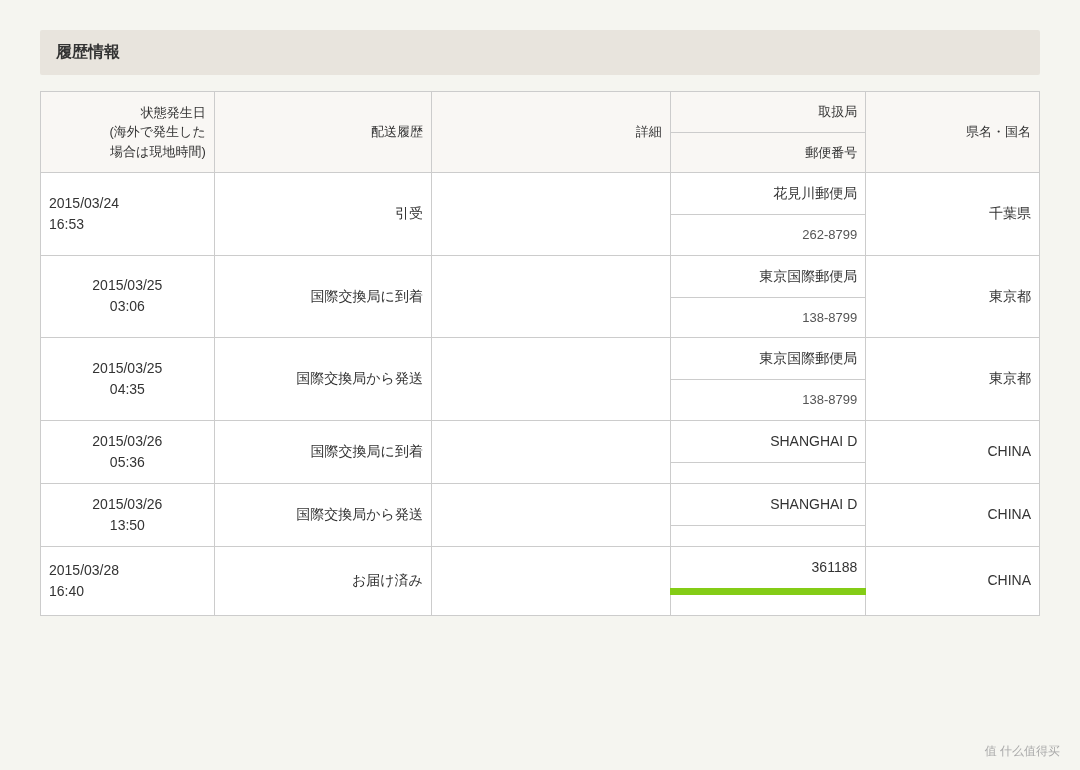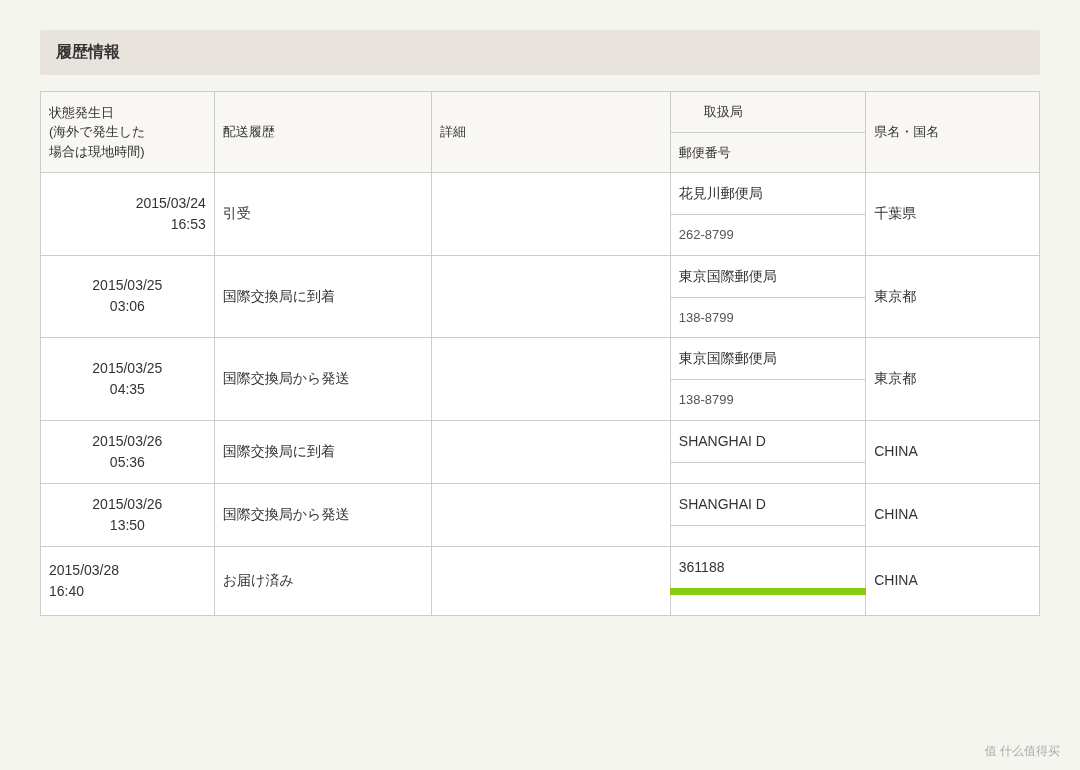--- a/index.html
+++ b/index.html
@@ -41,21 +41,21 @@
     }
 
     table {
       width: 100%;
       border-collapse: collapse;
       background: #fff;
     }
 
     th, td {
       border: 1px solid #ccc;
-      text-align: left;
+      text-align: right;
       vertical-align: middle;
       padding: 10px 8px;
       line-height: 1.5;
     }
 
     thead th {
       background-color: #f9f7f4;
       font-weight: normal;
       font-size: 13px;
     }
@@ -121,21 +121,21 @@
           <th class="th-detail" rowspan="2">詳細</th>
           <th class="th-office">取扱局</th>
           <th class="th-prefecture" rowspan="2">県名・国名</th>
         </tr>
         <tr class="sub-header-row">
           <th>郵便番号</th>
         </tr>
       </thead>
       <tbody id="table-body">
       <tr>
-      <td rowspan="2" style="white-space:nowrap; text-align:right;">
+      <td rowspan="2" style="white-space:nowrap; text-align:left;">
         2015/03/24<br>16:53
       </td>
       <td rowspan="2">引受</td>
       <td rowspan="2"></td>
       <td style="border-bottom: 1px solid #ccc;">花見川郵便局</td>
       <td rowspan="2">千葉県</td>
     </tr>
           <tr>
       <td style="color:#555; font-size:13px;">262-8799</td>
     </tr>

